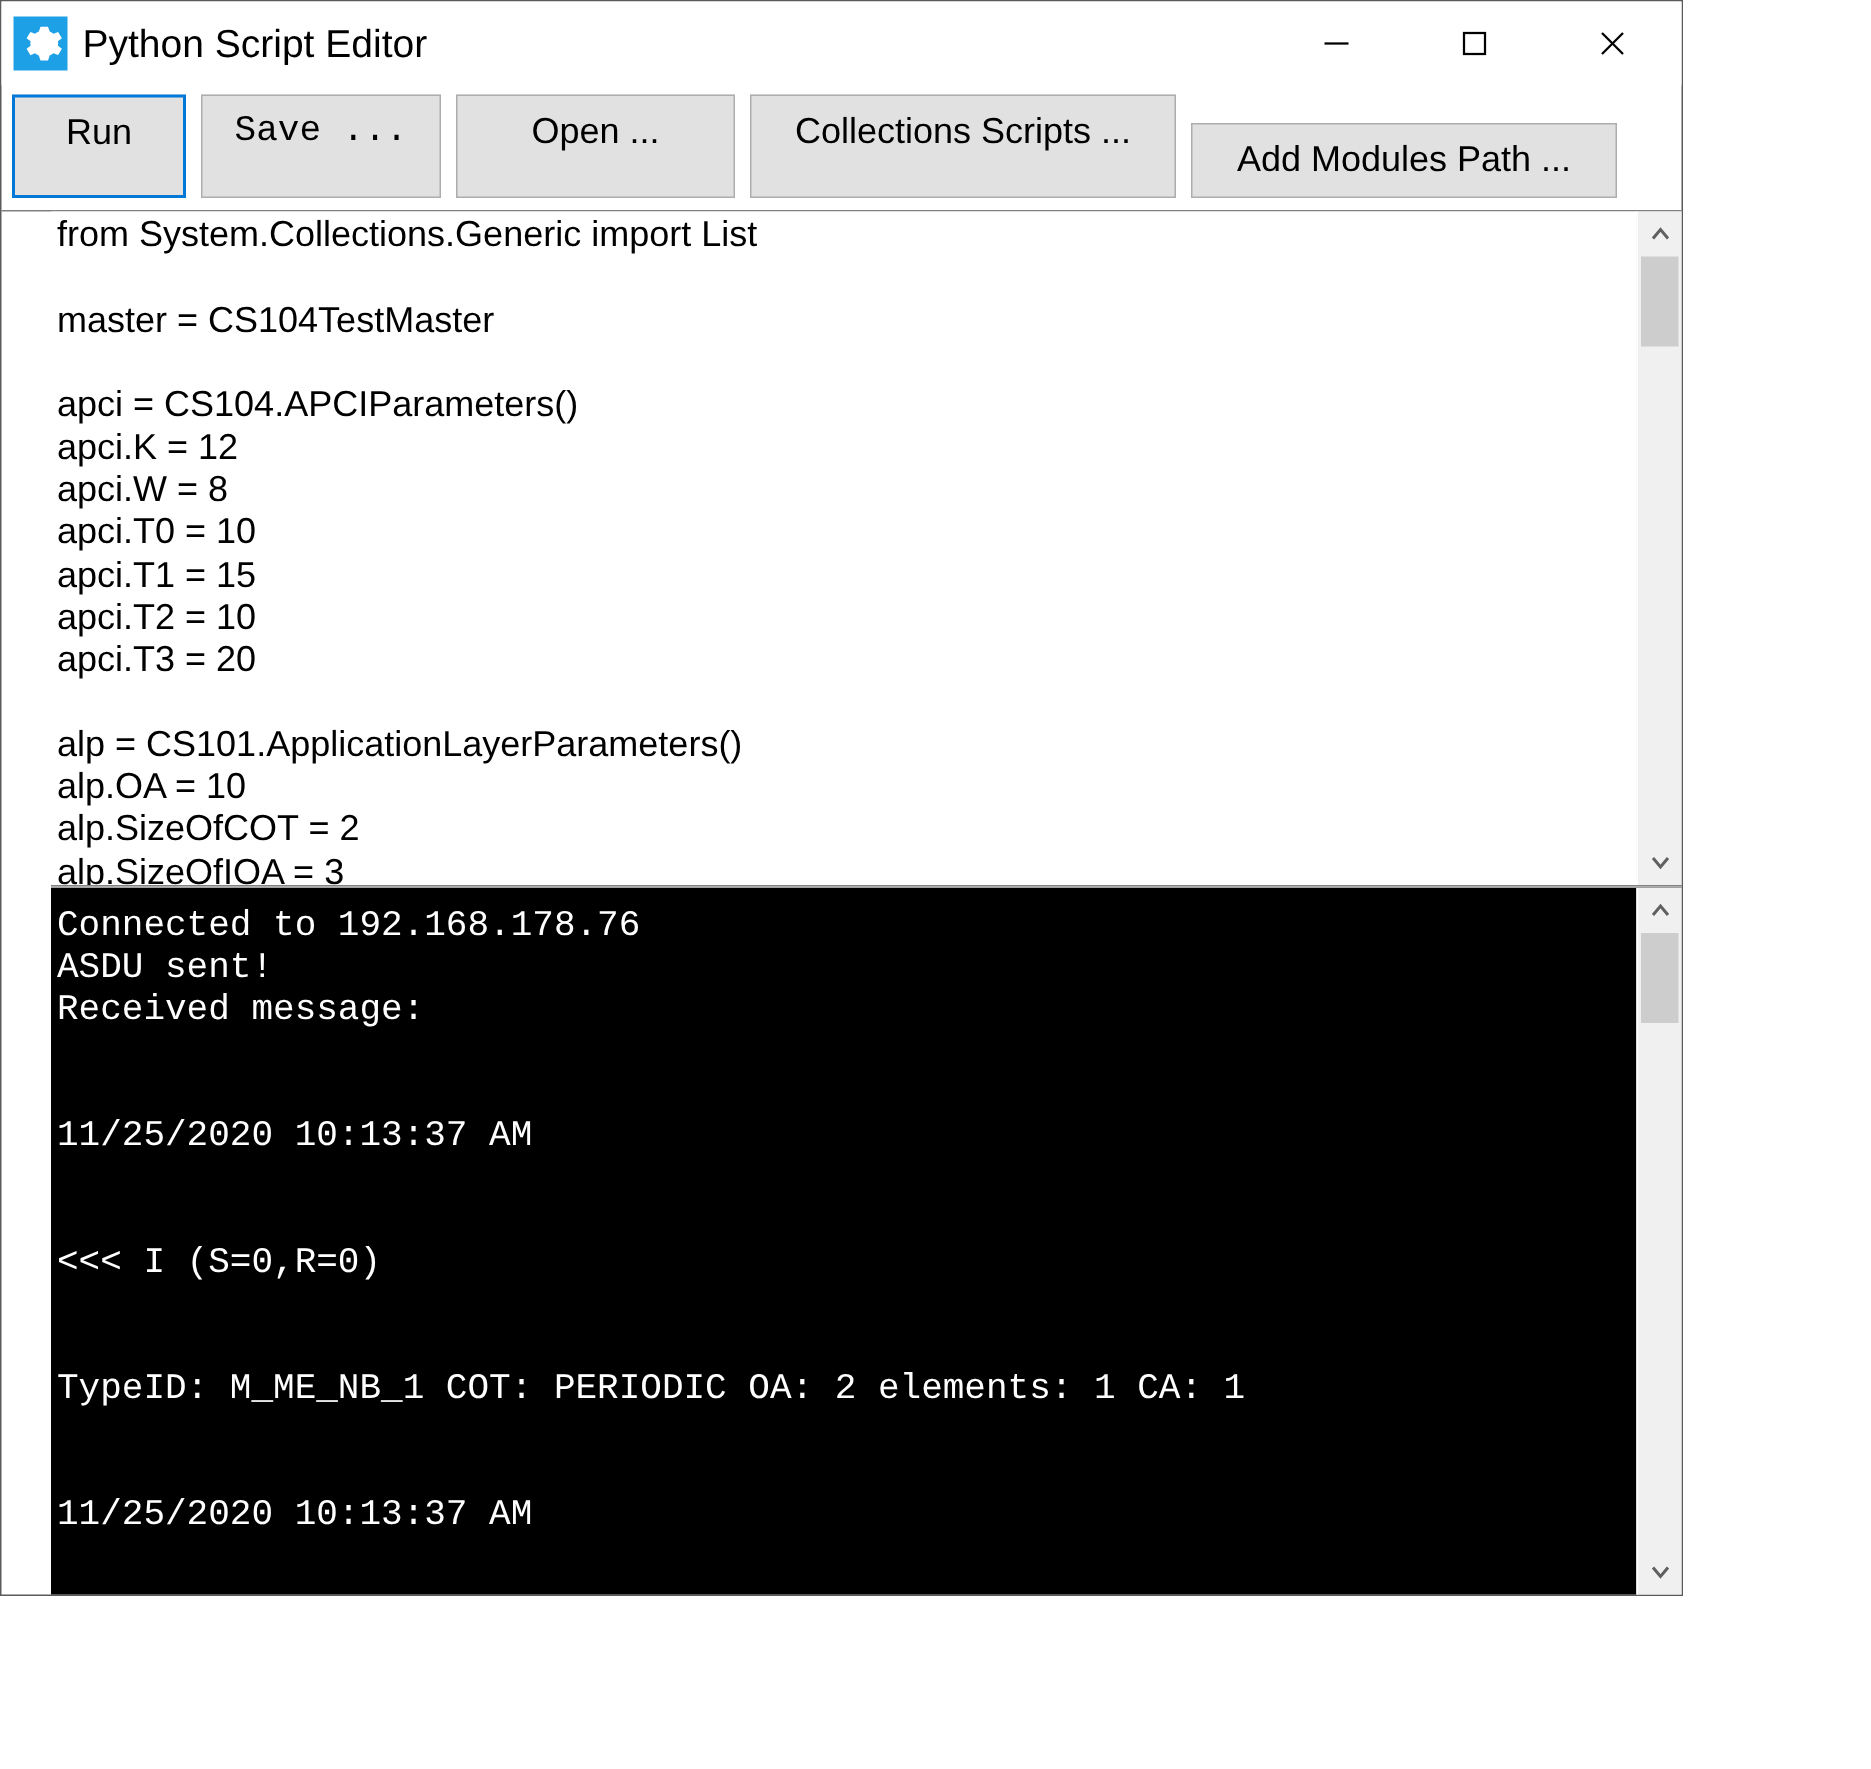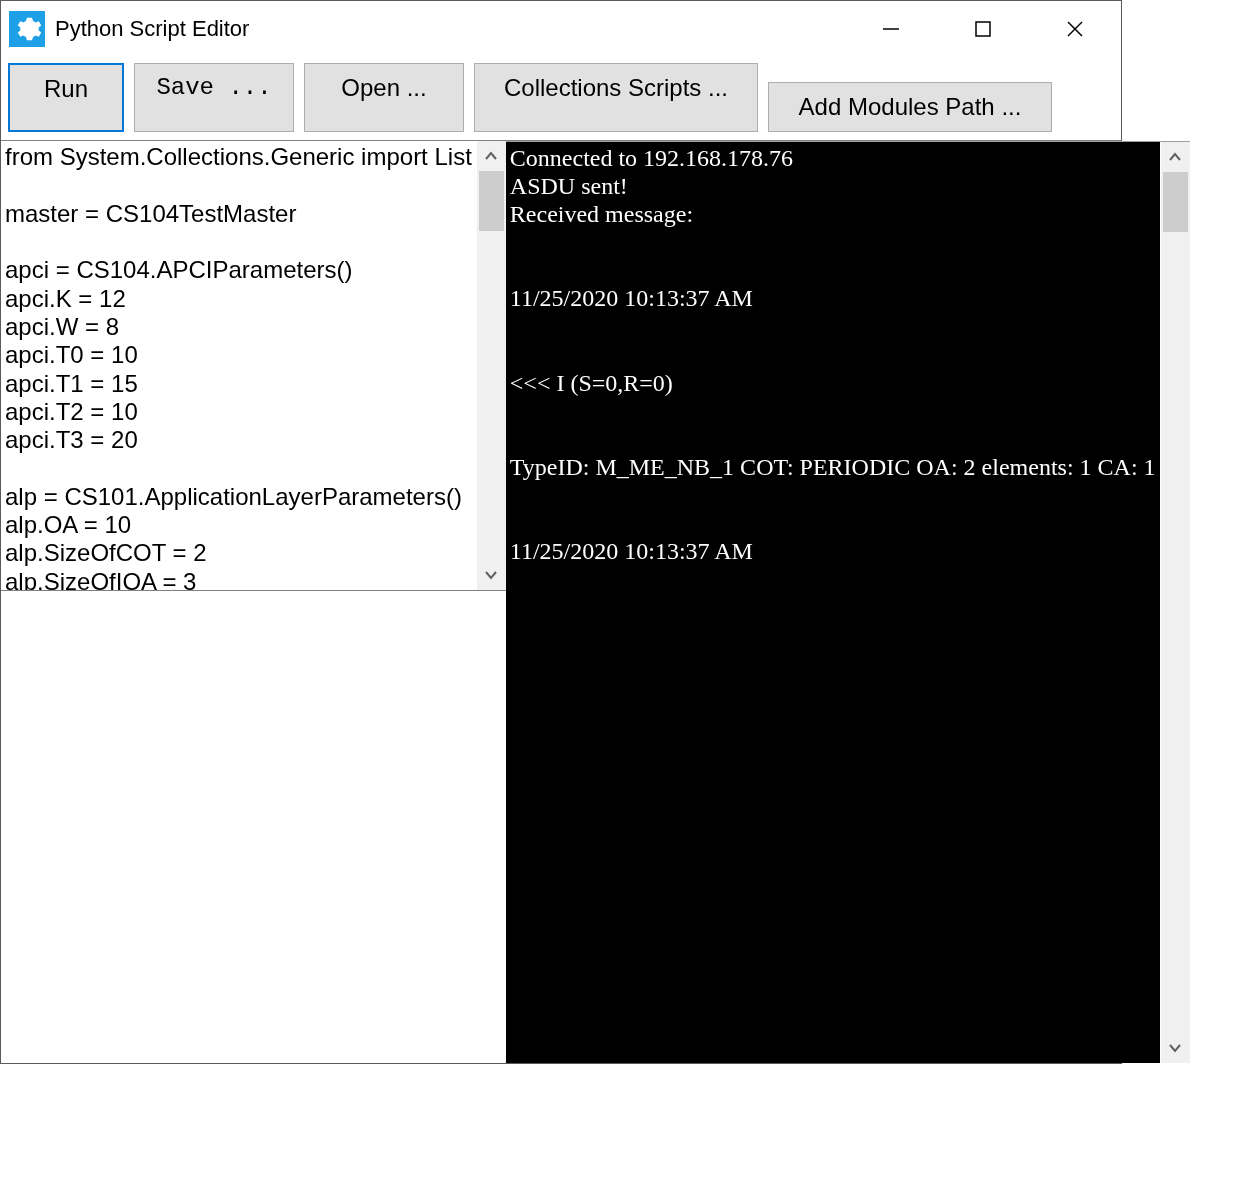--- a/index.html
+++ b/index.html
@@ -30,21 +30,21 @@
     width: 36px;
     height: 36px;
     background: #1ea0e6;
     margin-right: 10px;
     display: flex;
     align-items: center;
     justify-content: center;
   }
   .titlebar .app-icon svg { display: block; }
   .titlebar .title {
-    font-size: 22px;
+    font-size: 26px;
     color: #000;
     flex: 0 0 auto;
   }
   .titlebar .spacer { flex: 1; }
   .win-controls {
     display: flex;
     align-items: stretch;
     height: 100%;
   }
   .win-btn {
@@ -69,28 +69,29 @@
     padding: 10px 0;
     text-align: center;
     cursor: default;
   }
   .tool-btn.run {
     width: 116px;
     border: 2px solid #0078d7;
     background: #e1e1e1;
   }
   .tool-btn.save { width: 160px; font-family: Liberation Mono, monospace; }
-  .tool-btn.open { width: 160px; }
+  .tool-btn.open { width: 186px; }
   .tool-btn.cond { width: 284px; }
   .tool-btn.mods { width: 284px; margin-top: 19px; }
   .panes {
     flex: 1;
     display: flex;
-    flex-direction: row;
+    flex-direction: column;
     min-height: 0;
+    margin-left: 33px;
   }
   .editor-wrap {
     position: relative;
     height: 450px;
     border-bottom: 1px solid #808080;
     display: flex;
   }
   .editor {
     flex: 1;
     background: #fff;
@@ -106,24 +107,24 @@
     position: relative;
     flex: 1;
     display: flex;
     min-height: 0;
     border-top: 1px solid #a0a0a0;
   }
   .console {
     flex: 1;
     background: #000;
     color: #fff;
-    font-family: Liberation Serif, serif;
+    font-family: Liberation Mono, monospace;
     font-size: 24px;
     line-height: 1.17;
-    padding: 2px 4px;
+    padding: 12px 4px;
     white-space: pre;
     overflow: hidden;
   }
   .vscroll {
     width: 30px;
     background: #f0f0f0;
     display: flex;
     flex-direction: column;
     border-left: 1px solid #fff;
   }

